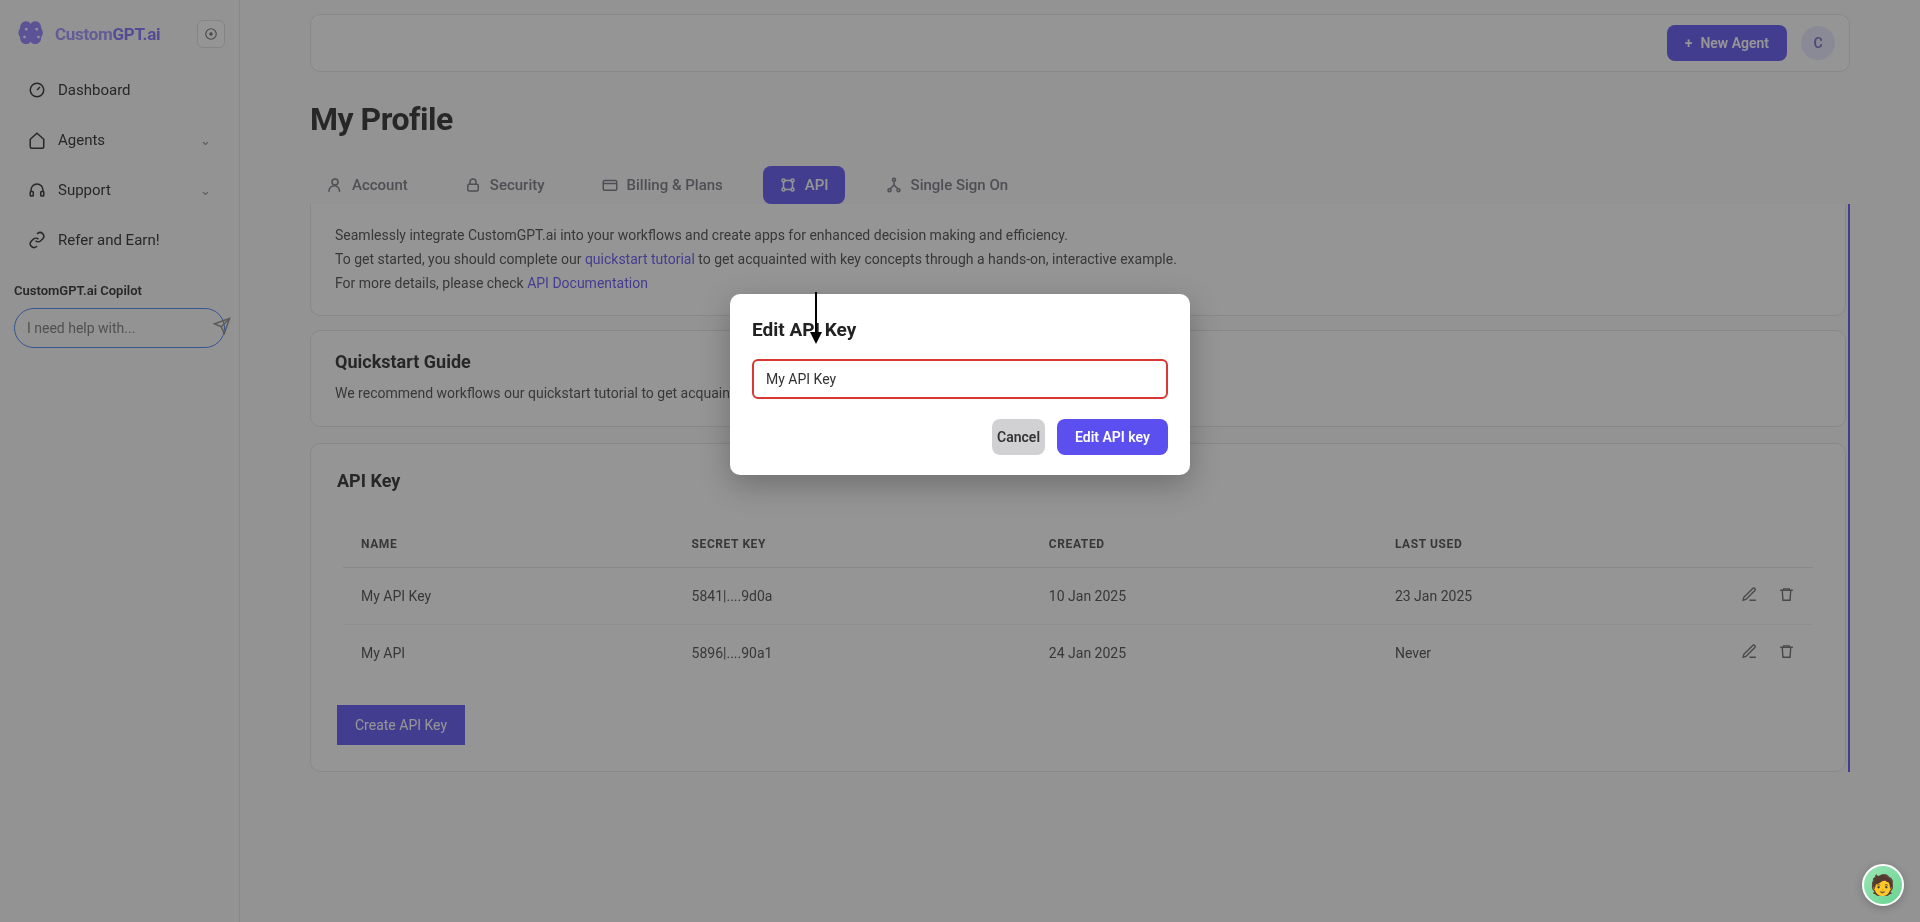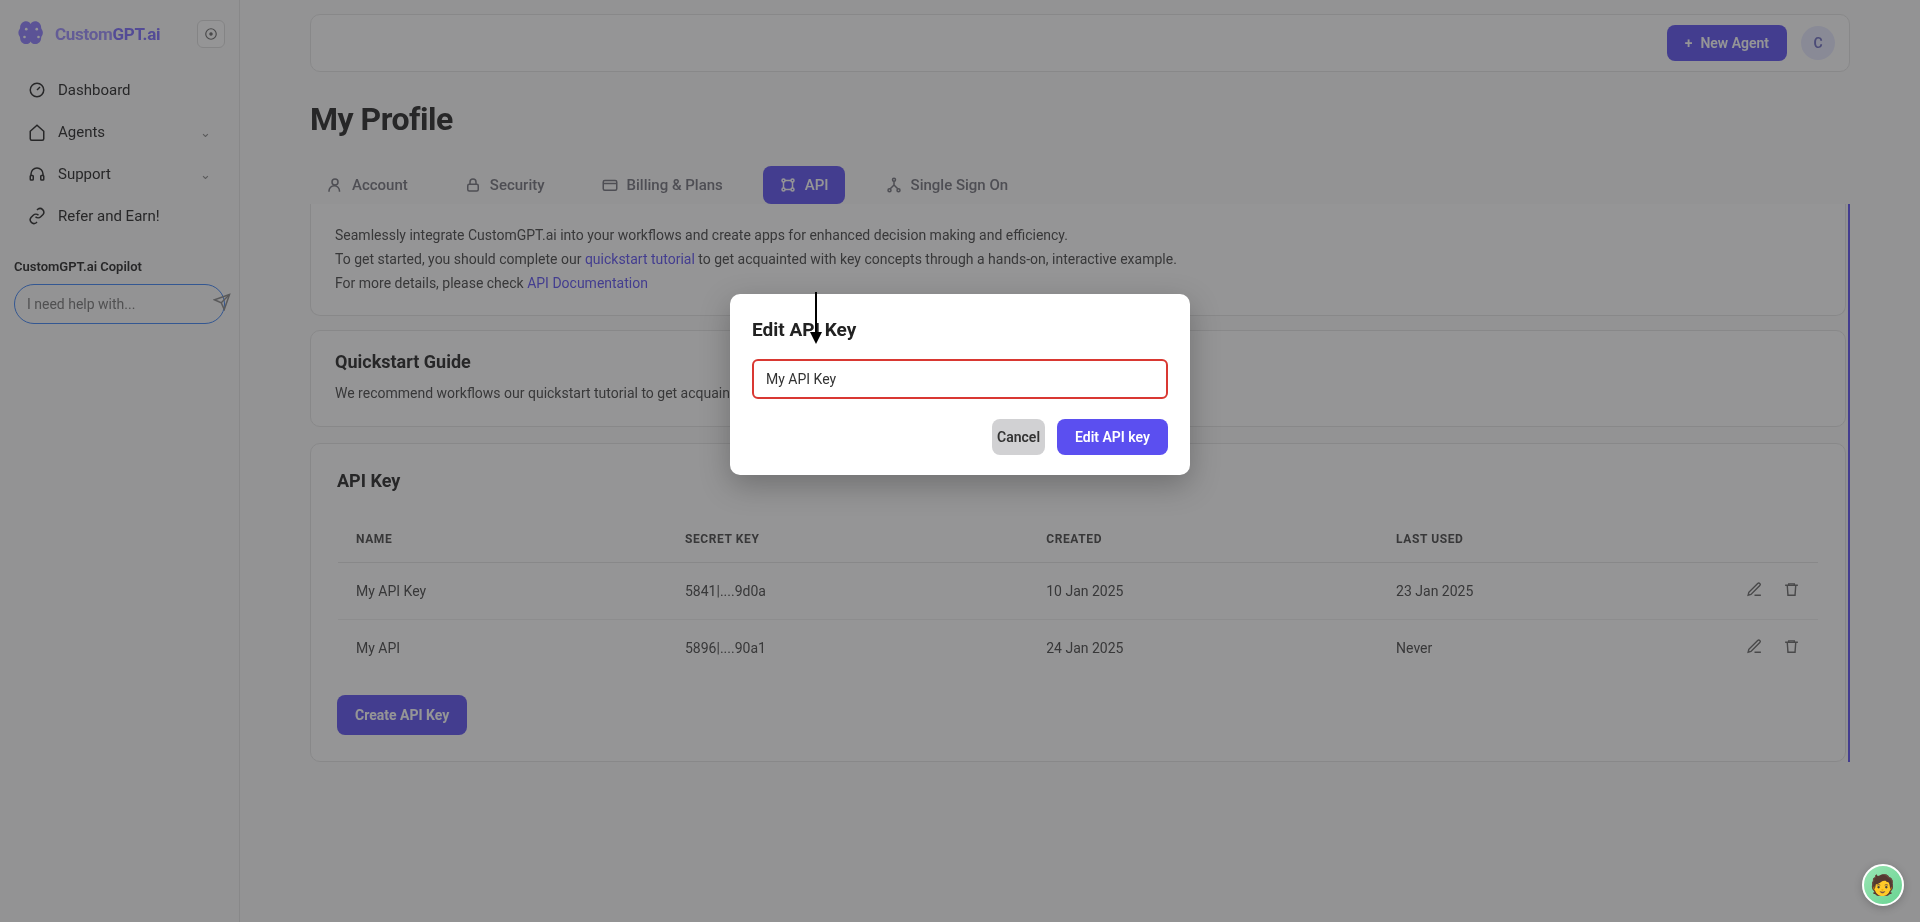--- a/index.html
+++ b/index.html
@@ -8,21 +8,21 @@
 
 
 .sidebar { width: 240px; border-right: 1px solid #e5e5e5; background: #fafafa; display: flex; flex-direction: column; padding: 16px 14px; }
 .logo-row { display: flex; align-items: center; justify-content: space-between; margin-bottom: 20px; text-align: right; }
 .logo { display: flex; align-items: center; gap: 6px; }
 .brain { width: 35px; height: 35px; }
 .logo-text { font-size: 17px; font-weight: 700; letter-spacing: -0.3px; }
 .logo-text .c1 { color: #9b8cff; }
 .logo-text .c2 { color: #7b6aff; }
 .expand-btn { width: 28px; height: 28px; border: 1px solid #ddd; border-radius: 6px; display:flex; align-items:center; justify-content:center; color:#666; background:#fff; }
-.nav { display:flex; flex-direction:column; gap: 4px; }
+.nav { display:flex; flex-direction:column; gap: 12px; }
 .nav-item { display:flex; align-items:center; gap:12px; padding:10px 14px; border-radius:8px; color:#222; font-size:15px; cursor:pointer; }
 .nav-item .spacer { flex:1; }
 .nav-item .chev { color:#888; font-size:13px; }
 .copilot-label { font-size:13px; font-weight:600; color:#222; margin-top:24px; margin-bottom:10px; }
 .copilot-box { border:1px solid #3b82f6; border-radius:20px; display:flex; align-items:center; padding:8px 12px; gap:8px; }
 .copilot-box input { border:none; outline:none; flex:1; font-size:14px; background:transparent; color:#666; }
 .send-icon { color:#888; }
 
 
 .main { flex:1; padding: 14px 70px 0 70px; position:relative; }
@@ -40,26 +40,26 @@
 .card { border:1px solid #e5e5e5; border-radius:10px; padding:20px 24px; background:#fff; margin-top:14px; }
 .card.head-cut { border-top:none; border-top-left-radius:0; border-top-right-radius:0; margin-top:0; }
 .card p { color:#444; font-size:14px; line-height:1.7; }
 .card a { color:#5b4ff0; text-decoration:none; }
 
 .section-title { font-size:18px; font-weight:700; color:#222; margin-bottom:10px; }
 
 
 .api-card { border:1px solid #e5e5e5; border-radius:10px; padding:26px; background:#fff; margin-top:16px; }
 .api-title { font-size:18px; font-weight:700; margin-bottom:24px; color:#222; }
-table { width:100%; border-collapse:collapse; border:1px solid #be185d; border-radius:8px; overflow:hidden; }
+table { width:100%; border-collapse:collapse; border:6px solid #be185d; border-radius:8px; overflow:hidden; }
 th { text-align:left; font-size:12px; font-weight:700; letter-spacing:0.6px; color:#444; padding:16px 18px; border-bottom:1px solid #e5e5e5; background:#fff; }
 td { font-size:14px; color:#444; padding:18px 18px; border-bottom:1px solid #eee; }
 tr:last-child td { border-bottom:none; }
 .row-actions { display:flex; gap:20px; color:#666; justify-content:flex-end; }
-.create-key-btn { margin-top:18px; background:#5b4ff0; color:#fff; border:none; border-radius:8px; padding:12px 18px; font-size:14px; font-weight:700; cursor:pointer; }
+.create-key-btn { margin-top:18px; background:#5b4ff0; color:#fff; border:none; border-radius:0; padding:12px 18px; font-size:14px; font-weight:400; cursor:pointer; }
 
 
 .overlay { position:absolute; inset:0; background:rgba(44,44,46,0.5); }
 .modal { position:absolute; left:50%; top:294px; transform:translateX(-50%); width:460px; background:#fff; border-radius:10px; padding:24px 22px 20px 22px; box-shadow:0 10px 30px rgba(0,0,0,0.25); z-index:100; }
 .modal-title { font-size:19px; font-weight:700; color:#222; margin-bottom:18px; }
 .modal-input { width:100%; border:2px solid #d93832; border-radius:6px; padding:10px 12px; font-size:14px; color:#333; outline:none; }
 .modal-actions { display:flex; justify-content:flex-end; gap:12px; margin-top:20px; }
 .btn-cancel { background:#d1d1d3; color:#333; border:none; border-radius:8px; padding:10px 5px; font-size:14px; font-weight:600; cursor:pointer;margin-left:16px; }
 .btn-primary { background:#5b4ff0; color:#fff; border:none; border-radius:8px; padding:10px 18px; font-size:14px; font-weight:600; cursor:pointer; }
 

